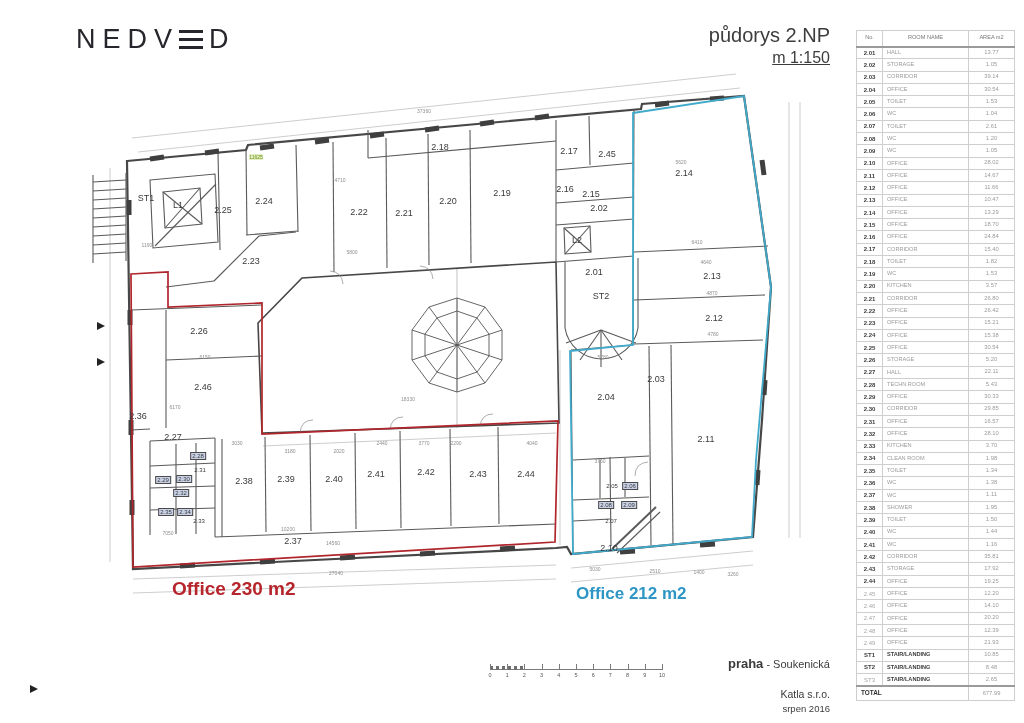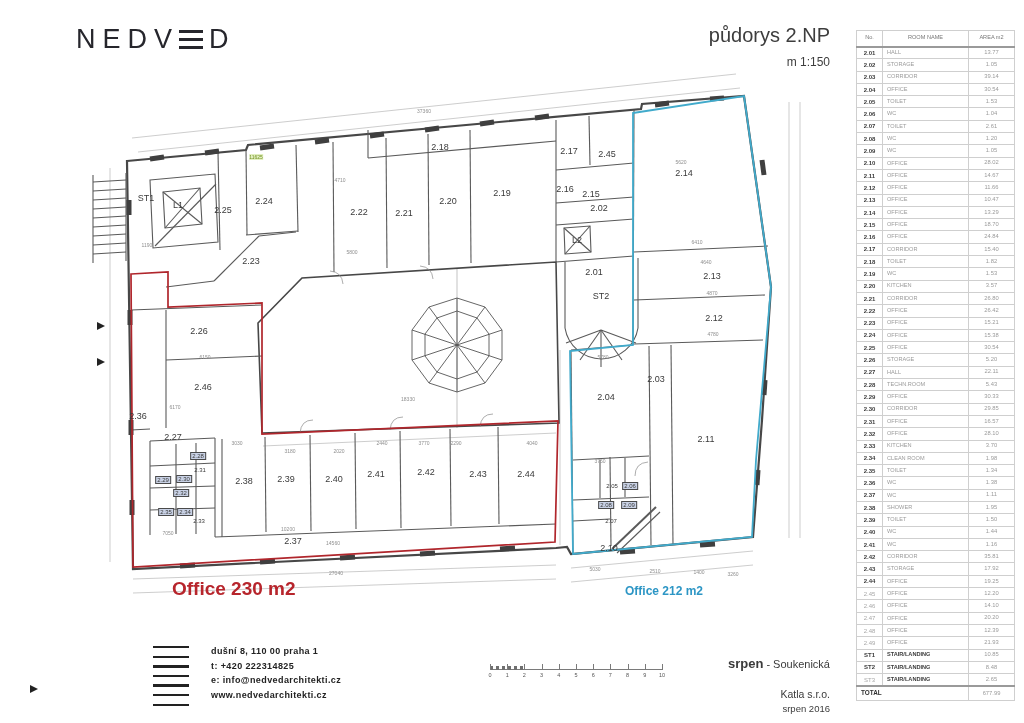--- a/index.html
+++ b/index.html
@@ -12,21 +12,21 @@
   #logo .l1 { font-size:27px; letter-spacing:7px; font-weight:400; display:flex; align-items:center; }
   #logo .l2 { font-size:18px; letter-spacing:5px; font-weight:600; margin-top:4px; display:flex; align-items:center; }
   .ebars1 { display:inline-block; width:24px; height:19px; margin:0 6px 0 0;
     background:linear-gradient(#26262c 0 3.4px,transparent 3.4px 7.9px,#26262c 7.9px 11.3px,transparent 11.3px 15.8px,#26262c 15.8px 19px); }
   .ebars2 { display:inline-block; width:19px; height:30px; margin:0 4px 0 0; position:relative; top:9px;
     background:linear-gradient(#26262c 0 2.8px,transparent 2.8px 8.6px,#26262c 8.6px 11.4px,transparent 11.4px 17.2px,#26262c 17.2px 20px,transparent 20px 25.8px,#26262c 25.8px 28.6px,transparent 28.6px 30px); }
 
   
   #title-block { position:absolute; right:194px; top:24px; text-align:right; color:#3d3d3d; }
   #title-block .t1 { font-size:20px; font-weight:500; }
-  #title-block .t2 { font-size:12px; margin-top:8px; }
+  #title-block .t2 { font-size:16px; margin-top:2px;text-decoration:underline; }
 
   
   #room-table { position:absolute; left:856px; top:30px; border-collapse:collapse; }
   #room-table th, #room-table td { border:1px solid #cfcfcf; font-weight:normal;
       height:12.3px; padding:0 2px; text-align:center; vertical-align:middle; line-height:1; }
   #room-table { border:1px solid #9a9a9a; }
   #room-table th { font-size:5.6px; color:#777; height:16px; border-bottom:2px solid #9a9a9a; }
   #room-table td.no { width:26px; font-size:6px; color:#3c3c3c; font-weight:bold; }
   #room-table td.name { width:86px; font-size:5.6px; color:#9b9b9b; text-align:left; padding-left:4px; }
   #room-table td.area { width:46px; font-size:5.8px; color:#9b9b9b; }
@@ -36,21 +36,21 @@
   #room-table tr.total td.tl { font-size:6.4px; color:#2f2f2f; font-weight:bold; text-align:left; padding-left:4px; }
 
   
   #plan-svg { position:absolute; left:0; top:0; }
   .rlabel { position:absolute; transform:translate(-50%,-50%); font-size:9px; color:#3a3a3a; white-space:nowrap; }
   .slabel { font-size:6px; }
   .boxed  { background:#c9d2e6; border:1px solid #4a4a4a; padding:0 1px; }
   .dlabel { position:absolute; transform:translate(-50%,-50%); font-size:5px; color:#8f8f8f; white-space:nowrap; }
   .green  { background:#e2efc0; color:#70901f; }
   #office-red-label  { position:absolute; left:172px; top:578px; font-size:19px; font-weight:bold; color:#b7252c; }
-  #office-blue-label { position:absolute; left:625px; top:584px; font-size:12px; font-weight:bold; color:#2d96c5; }
+  #office-blue-label { position:absolute; left:576px; top:584px; font-size:17px; font-weight:bold; color:#2d96c5; }
 
   
   #scalebar { position:absolute; left:490px; top:660px; width:180px; height:20px; }
   #scalebar .bar { position:absolute; left:0; top:6px; width:172px; height:4px; border-bottom:1px solid #7a7a7a; }
   #scalebar .hatch { position:absolute; left:0; top:6px; width:34px; height:4px;
       background:repeating-linear-gradient(90deg,#6f6f6f 0 3px,transparent 3px 6px); }
   #scalebar .tick { position:absolute; top:4px; width:1px; height:6px; background:#7a7a7a; }
   #scalebar .num { position:absolute; top:12px; font-size:5.5px; color:#555; transform:translateX(-50%); }
 
   
@@ -644,29 +644,20 @@
       <div class="tick" style="left: 120.4px;"></div>
       <span class="num" style="left: 120.4px;">7</span>
       <div class="tick" style="left: 137.6px;"></div>
       <span class="num" style="left: 137.6px;">8</span>
       <div class="tick" style="left: 154.8px;"></div>
       <span class="num" style="left: 154.8px;">9</span>
       <div class="tick" style="left: 172px;"></div>
       <span class="num" style="left: 172px;">10</span>
     </div>
 
-  <div id="contact">
-    <div class="bars"></div>
-    <div class="contact-text">
-        <div class="line">dušní 8, 110 00 praha 1</div>
-        <div class="line">t: +420 222314825</div>
-        <div class="line">e: info@nedvedarchitekti.cz</div>
-        <div class="line">www.nedvedarchitekti.cz</div>
-      </div>
-  </div>
 
   <div id="project">
-    <div class="p1"><b>srpen</b><span> - Soukenická</span></div>
+    <div class="p1"><b>praha</b><span> - Soukenická</span></div>
     <div class="p2">Katla s.r.o.</div>
     <div class="p3">srpen 2016</div>
   </div>
 
 </div>
 
 </body></html>

